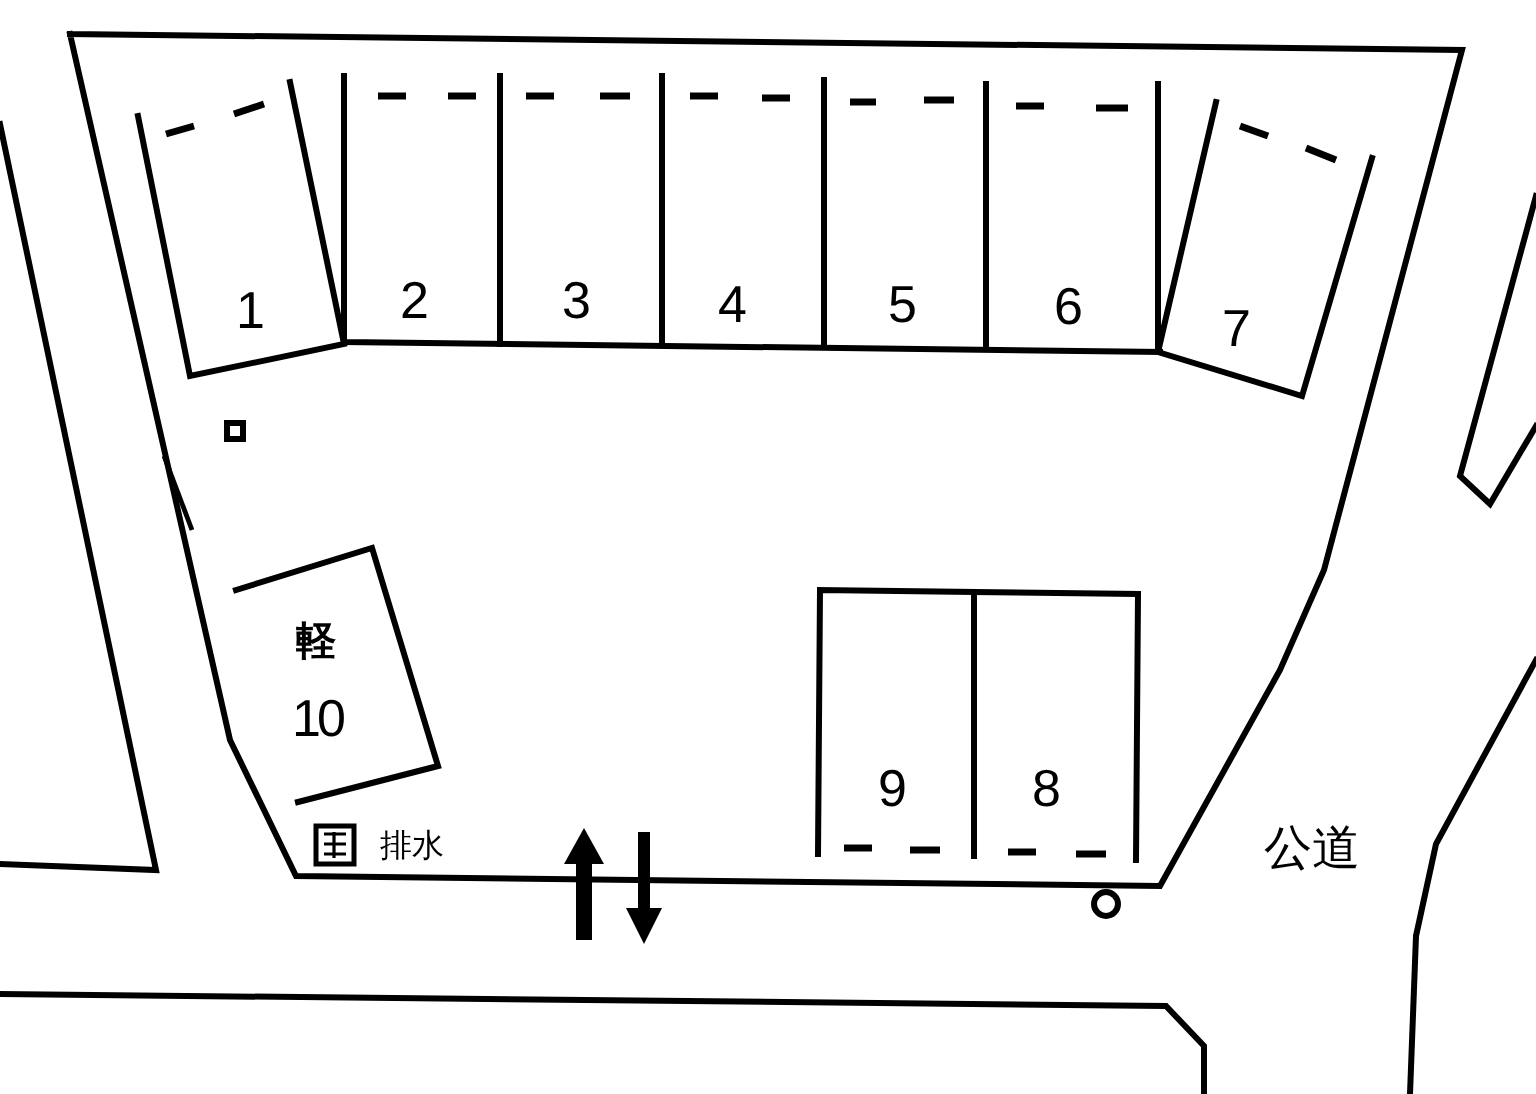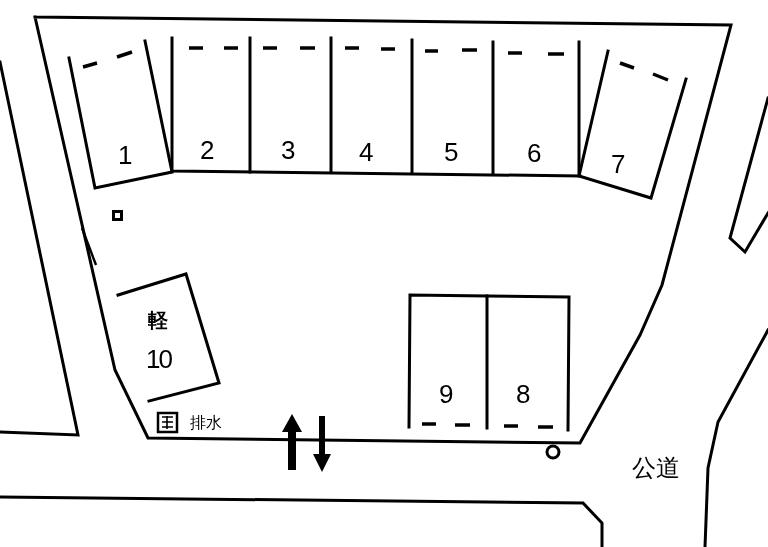--- a/index.html
+++ b/index.html
@@ -107,13 +107,13 @@
 <div style="position:absolute;left:281px;top:135px;font:26px 'Liberation Sans',sans-serif;">3</div>
 <div style="position:absolute;left:359px;top:137px;font:26px 'Liberation Sans',sans-serif;">4</div>
 <div style="position:absolute;left:444px;top:137px;font:26px 'Liberation Sans',sans-serif;">5</div>
 <div style="position:absolute;left:527px;top:138px;font:26px 'Liberation Sans',sans-serif;">6</div>
 <div style="position:absolute;left:611px;top:149px;font:26px 'Liberation Sans',sans-serif;">7</div>
 <div style="position:absolute;left:439px;top:379px;font:26px 'Liberation Sans',sans-serif;">9</div>
 <div style="position:absolute;left:516px;top:379px;font:26px 'Liberation Sans',sans-serif;">8</div>
 <div style="position:absolute;left:148px;top:307px;font:bold 20px 'DejaVu Sans',sans-serif;">軽</div>
 <div style="position:absolute;left:146px;top:344px;font:26px 'Liberation Sans',sans-serif;letter-spacing:-2px;">10</div>
 <div style="position:absolute;left:190px;top:413px;font:16px 'DejaVu Sans',sans-serif;">排水</div>
-<div style="position:absolute;left:632px;top:408px;font:24px 'DejaVu Sans',sans-serif;margin-top:44px;">公道</div>
+<div style="position:absolute;left:632px;top:408px;font:24px 'DejaVu Sans',sans-serif;">公道</div>
 
 </body></html>

